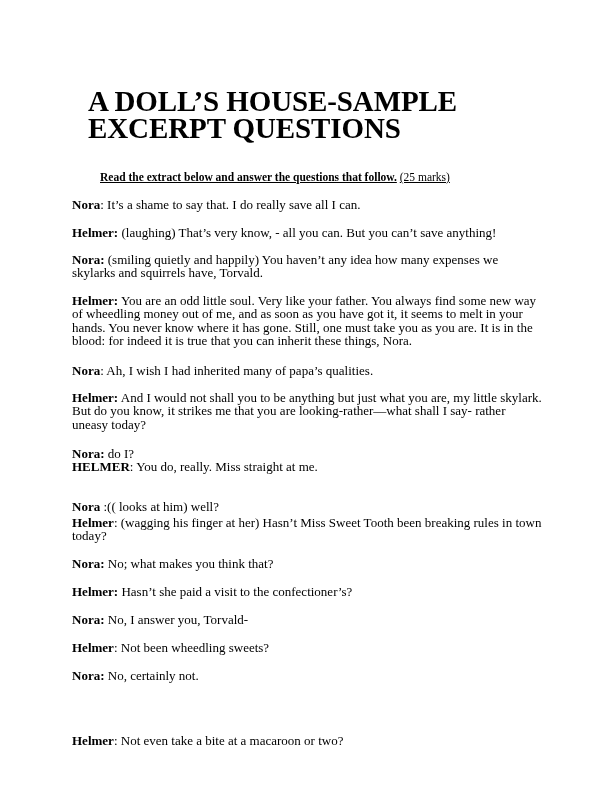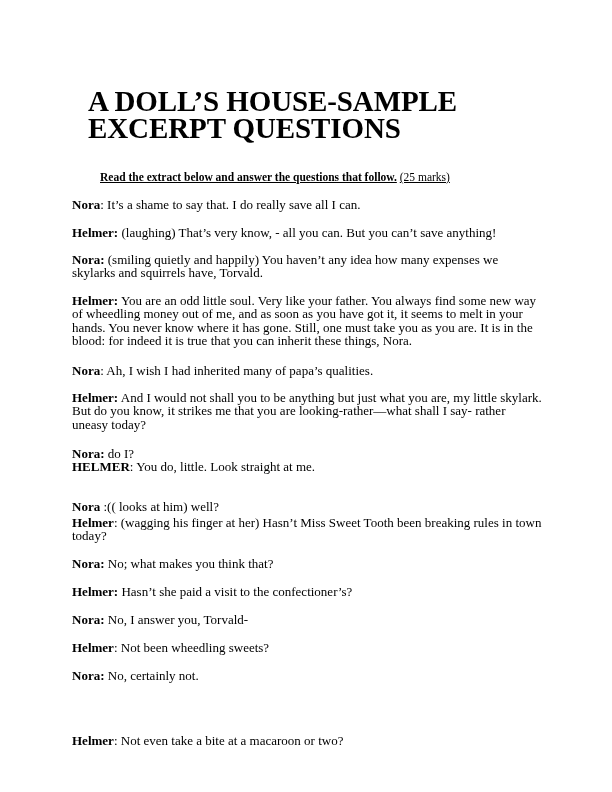--- a/index.html
+++ b/index.html
@@ -78,21 +78,21 @@
   <p class="line" style="top:253px"><span class="speaker">Nora:</span><span> </span><span>(smiling quietly and happily) You haven’t any idea how many expenses we skylarks and squirrels have, Torvald.</span></p>
 
   <p class="line" style="top:294px"><span class="speaker">Helmer:</span><span> </span><span>You are an odd little soul. Very like your father. You always find some new way of wheedling money out of me, and as soon as you have got it, it seems to melt in your hands. You never know where it has gone. Still, one must take you as you are. It is in the blood: for indeed it is true that you can inherit these things, Nora.</span></p>
 
   <p class="line" style="top:364px"><span class="speaker">Nora</span><span>: </span><span>Ah, I wish I had inherited many of papa’s qualities.</span></p>
 
   <p class="line" style="top:391px"><span class="speaker">Helmer:</span><span> </span><span>And I would not shall you to be anything but just what you are, my little skylark. But do you know, it strikes me that you are looking-rather—what shall I say- rather uneasy today?</span></p>
 
   <p class="line" style="top:447px"><span class="speaker">Nora:</span><span> </span><span>do I?</span></p>
 
-  <p class="line" style="top:460px"><span class="speaker">HELMER</span><span>: </span><span>You do, little. Look straight at me.</span></p>
+  <p class="line" style="top:460px"><span class="speaker">HELMER</span><span>: </span><span>You do, really. Miss straight at me.</span></p>
 
   <p class="line" style="top:500px"><span class="speaker">Nora</span><span> :</span><span>(( looks at him) well?</span></p>
 
   <p class="line" style="top:516px"><span class="speaker">Helmer</span><span>: </span><span>(wagging his finger at her) Hasn’t Miss Sweet Tooth been breaking rules in town today?</span></p>
 
   <p class="line" style="top:557px"><span class="speaker">Nora:</span><span> </span><span>No; what makes you think that?</span></p>
 
   <p class="line" style="top:585px"><span class="speaker">Helmer:</span><span> </span><span>Hasn’t she paid a visit to the confectioner’s?</span></p>
 
   <p class="line" style="top:613px"><span class="speaker">Nora:</span><span> </span><span>No, I answer you, Torvald-</span></p>

